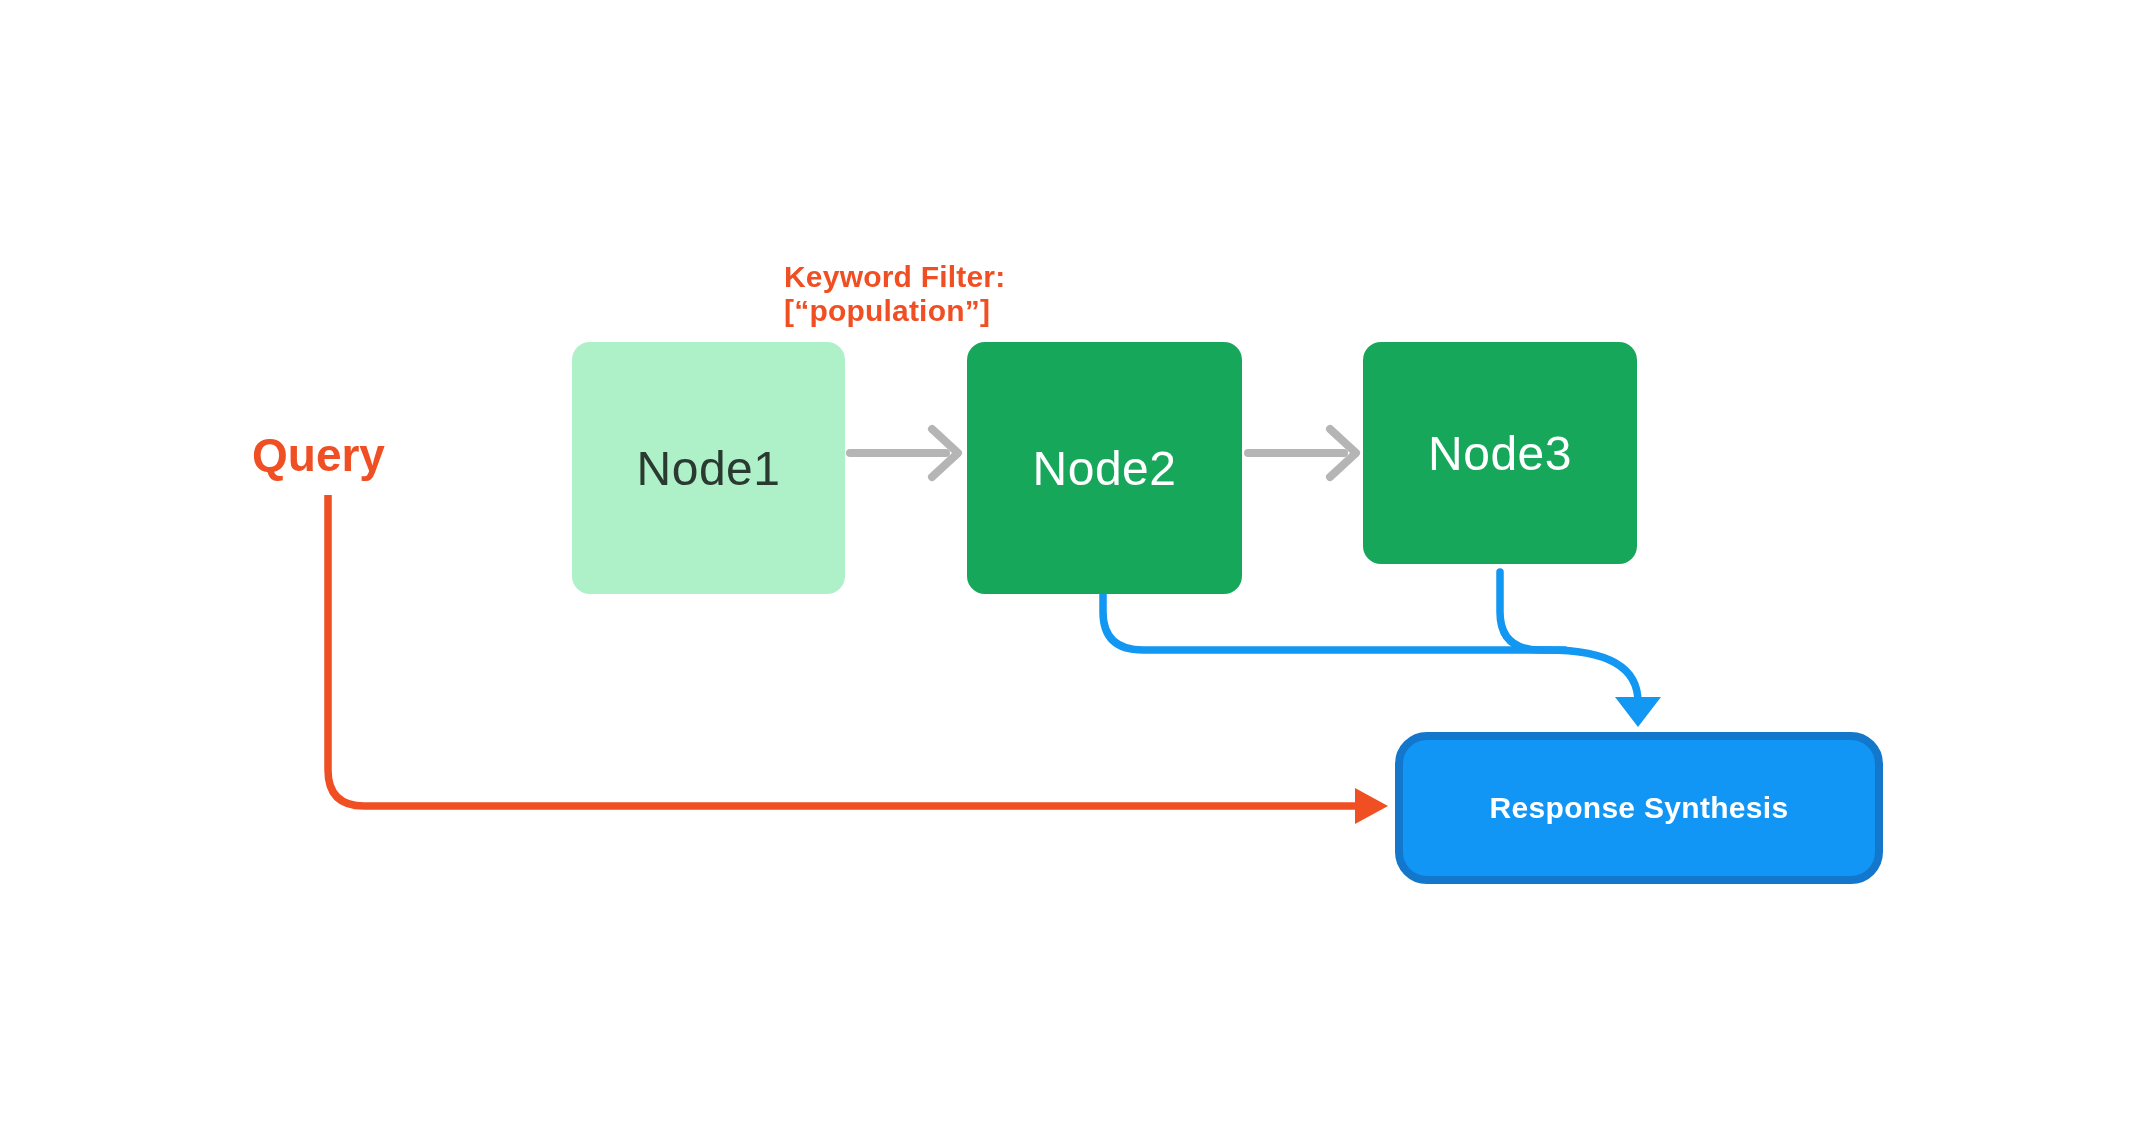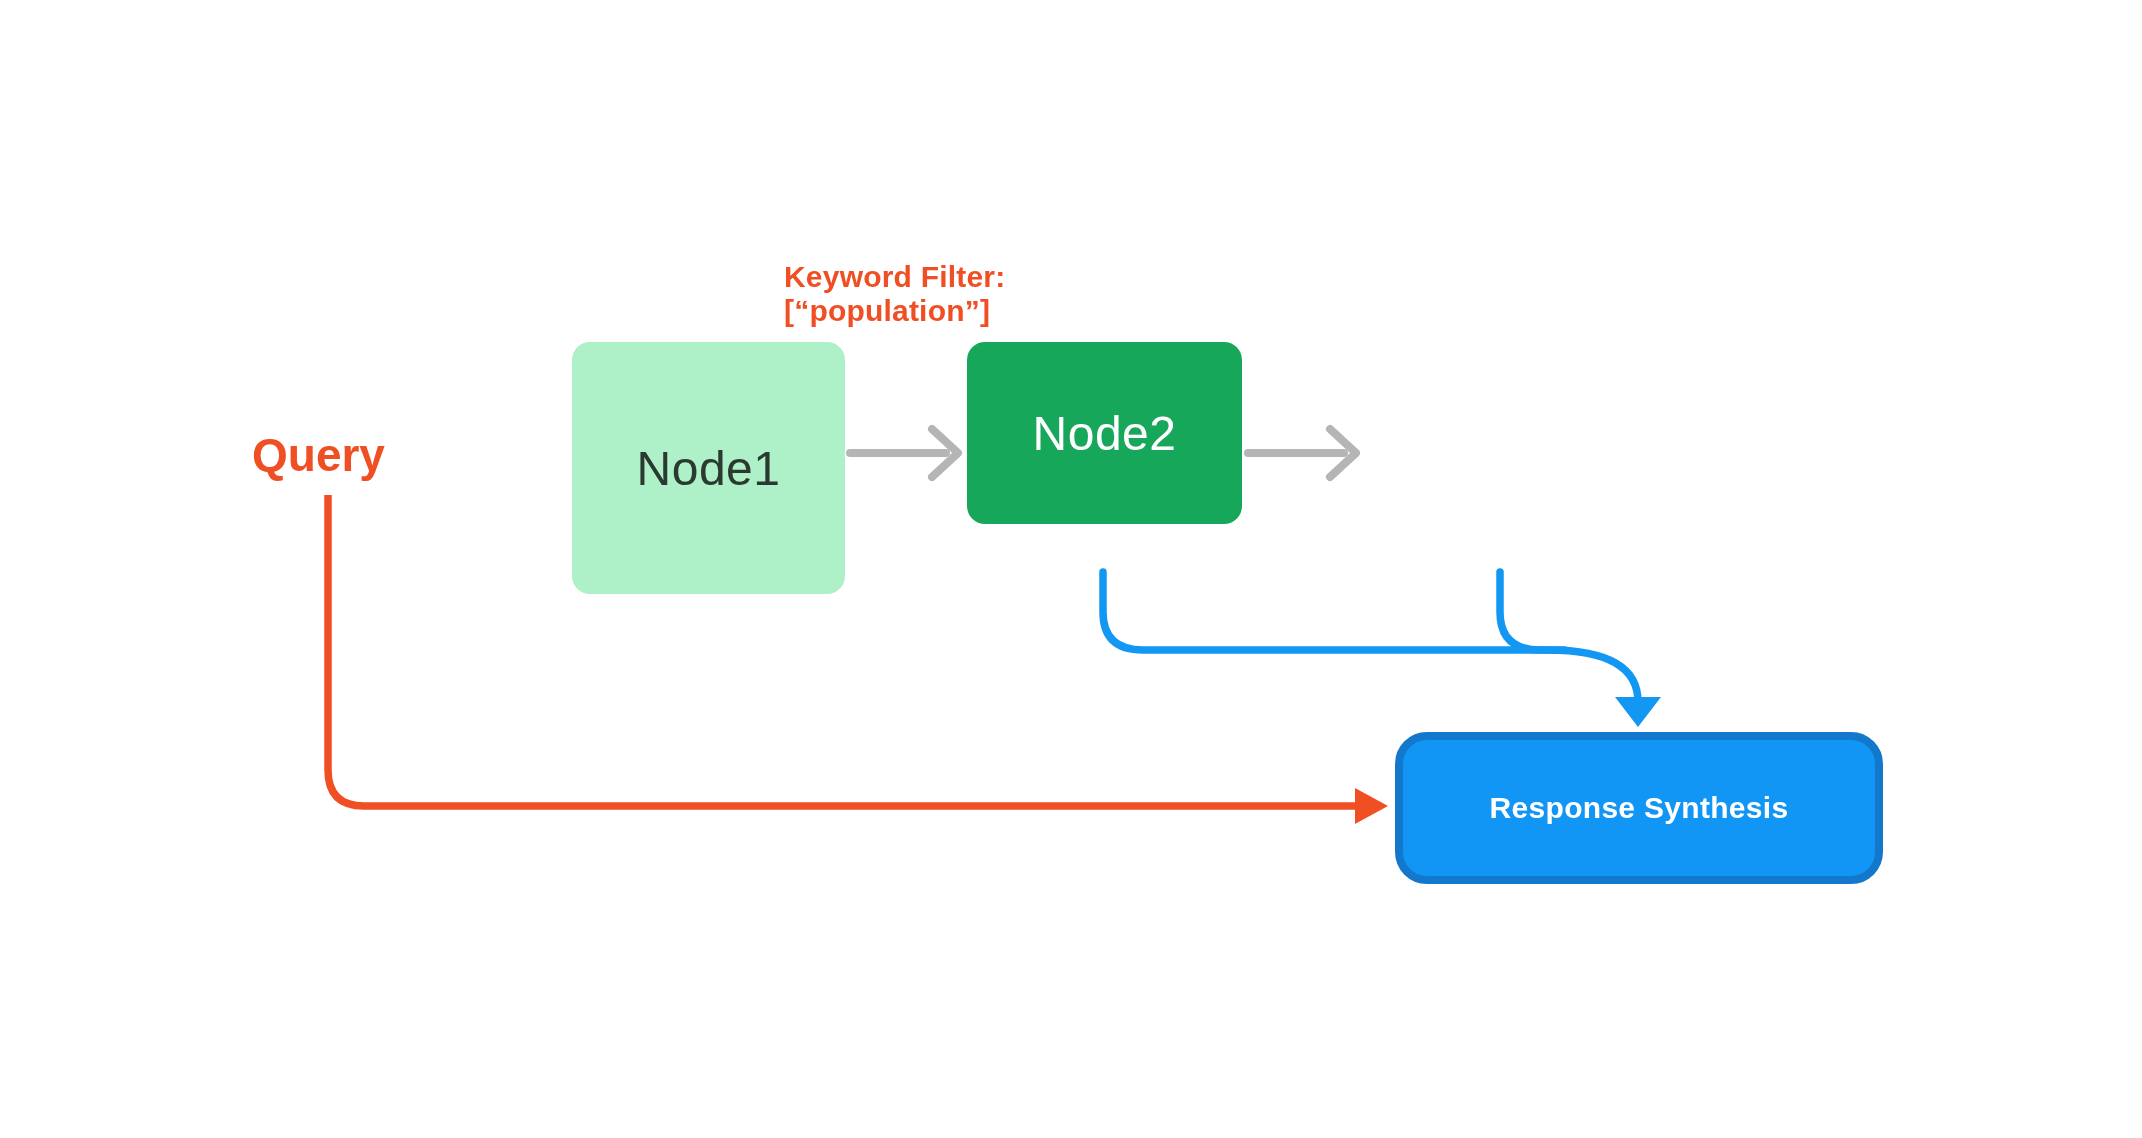--- a/index.html
+++ b/index.html
@@ -49,21 +49,21 @@
   }
   .node-light {
     background: var(--node-light-green);
     color: var(--node-text-dark);
   }
   .node-dark {
     background: var(--node-green);
     color: var(--node-text-light);
   }
   #node1 { left: 572px;  top: 342px; width: 273px; height: 252px; }
-  #node2 { left: 967px;  top: 342px; width: 275px; height: 182px; }
+  #node2 { left: 967px;  top: 342px; width: 275px; height: 252px; }
   #node3 { left: 1363px; top: 342px; width: 274px; height: 222px; }
 
   .synthesis-box {
     position: absolute;
     left: 1395px; top: 732px;
     width: 488px; height: 152px;
     background: var(--synthesis-fill);
     border: 8px solid var(--synthesis-border);
     border-radius: 32px;
     display: flex;
@@ -132,18 +132,21 @@
   <div class="query-label">Query</div>
 
   <div id="node1" class="node node-light">
     <span>Node1</span>
   </div>
 
   <div id="node2" class="node node-dark">
     <span>Node2</span>
   </div>
 
+  <div id="node3" class="node node-dark">
+    <span>Node3</span>
+  </div>
 
   <div class="synthesis-box">
     <span>Response Synthesis</span>
   </div>
 
 </div>
 
 </body></html>

